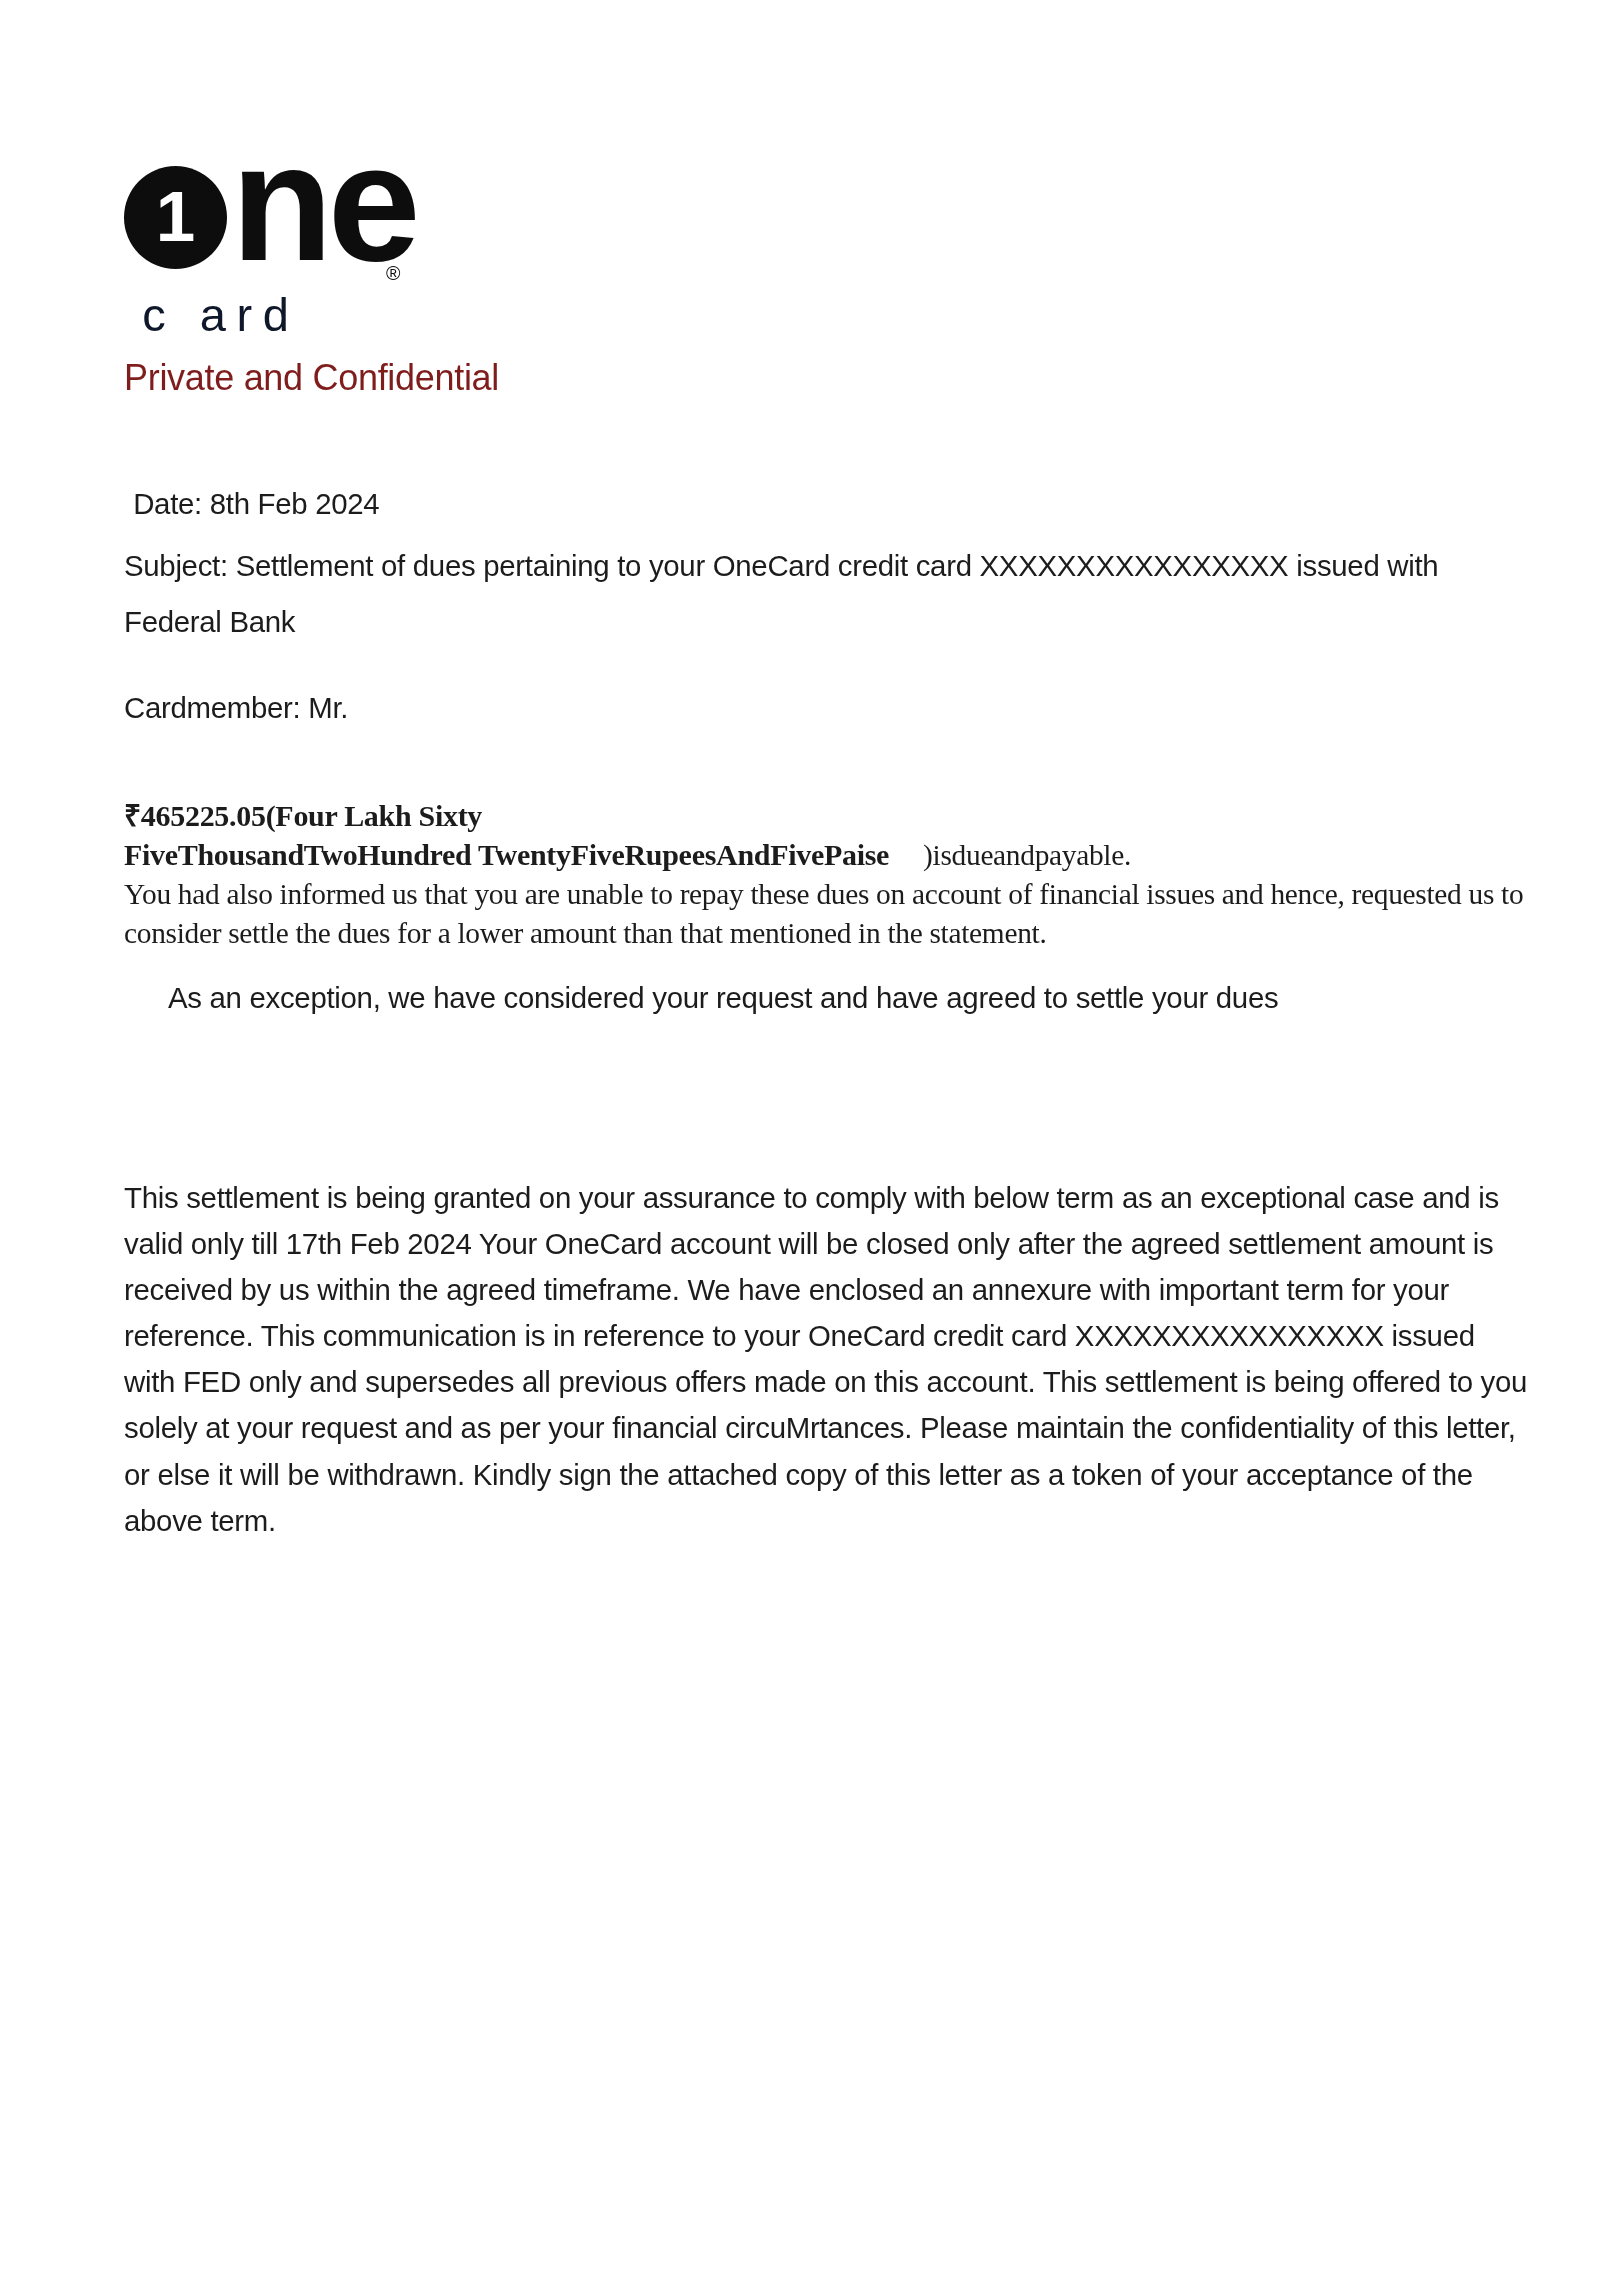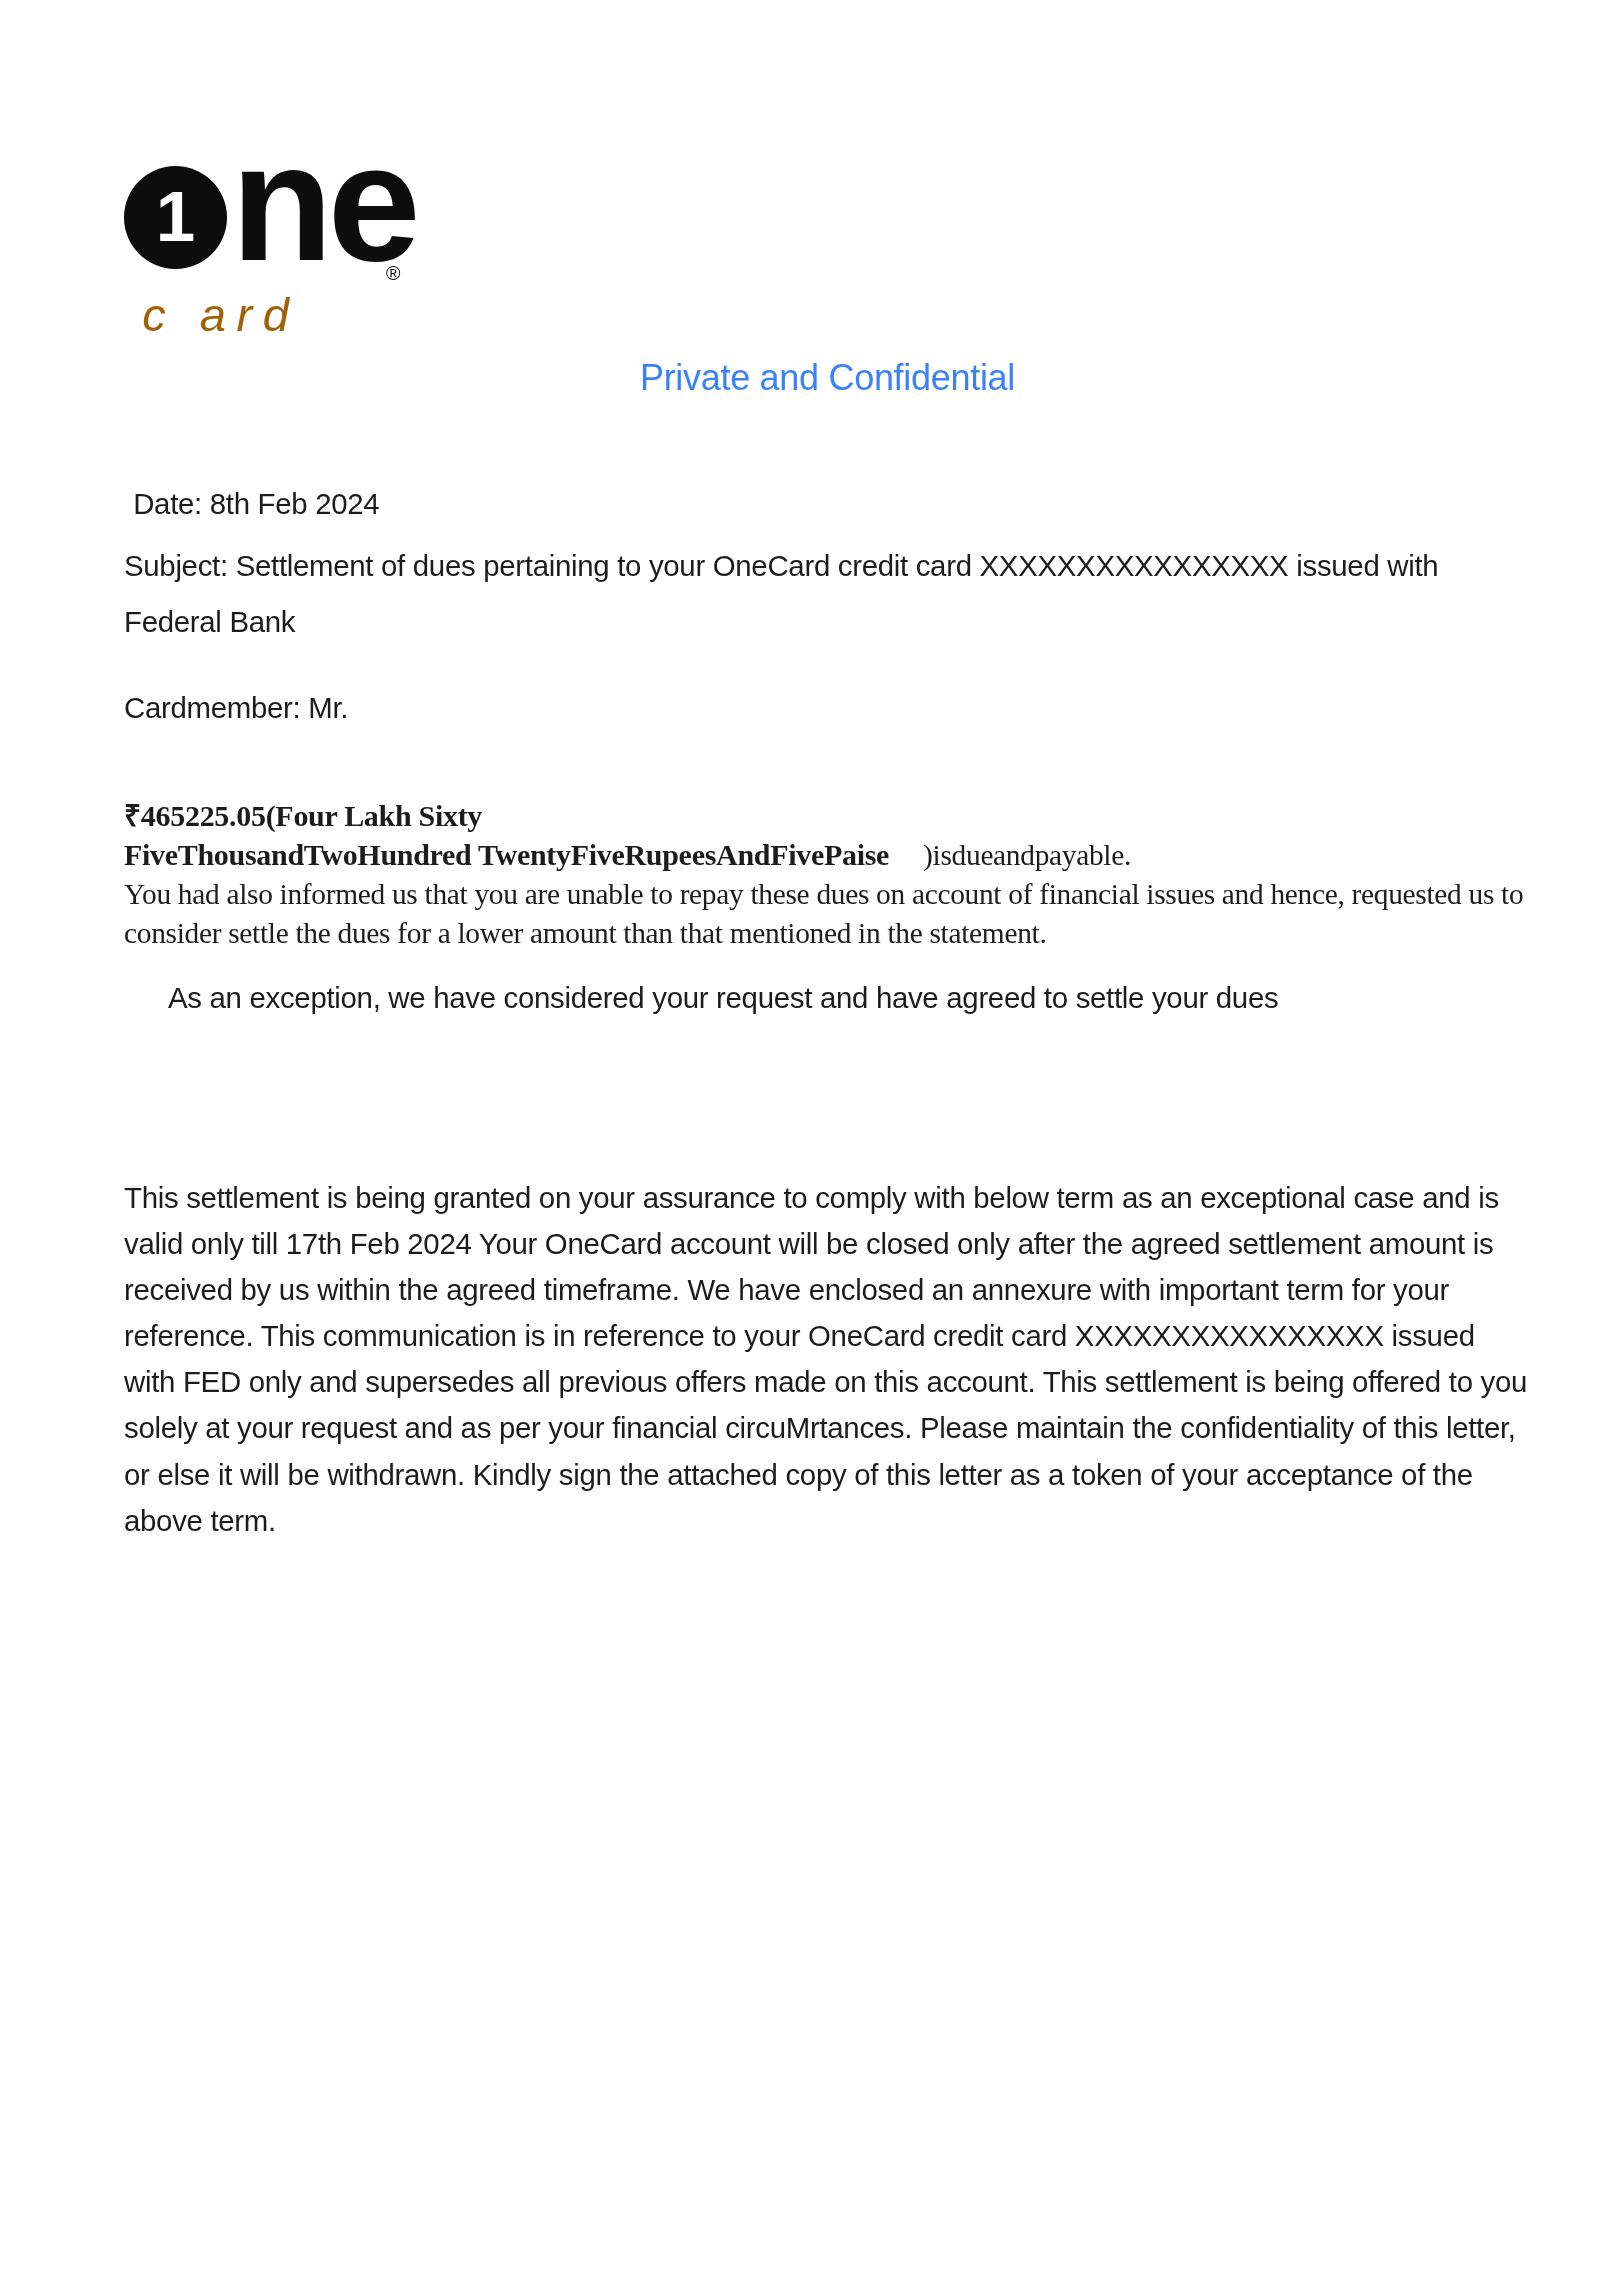--- a/index.html
+++ b/index.html
@@ -65,34 +65,32 @@
     bottom: -11.8px;
     font-size: 19.6px;
     color: #0d0d0d;
     letter-spacing: 0;
   }
   .logo-sub {
     margin-top: 18.3px;
     margin-left: 18.3px;
     font-size: 47px;
     font-weight: 400;
-    color: #a16207;
+    color: #0f172a;
     letter-spacing: 10.5px;
     line-height: 1;
-    font-style: italic;
   }
 
   
   .title {
     margin: 18.3px 0 0 0;
-    text-align: center;
     font-size: 36px;
     font-weight: 500;
     letter-spacing: -0.3px;
-    color: #3b82f6;
+    color: #7f1d1d;
   }
 
   
   p { margin: 0; }
   .para-loose  { line-height: 1.9; }
   .para-tight  { line-height: 1.32; font-family: Liberation Serif, serif; }
   .para-mid    { line-height: 1.57; }
   .para-settle { line-height: 1.8; }
 
   .date-line       { margin-top: 77px; padding-left: 9.2px; }

